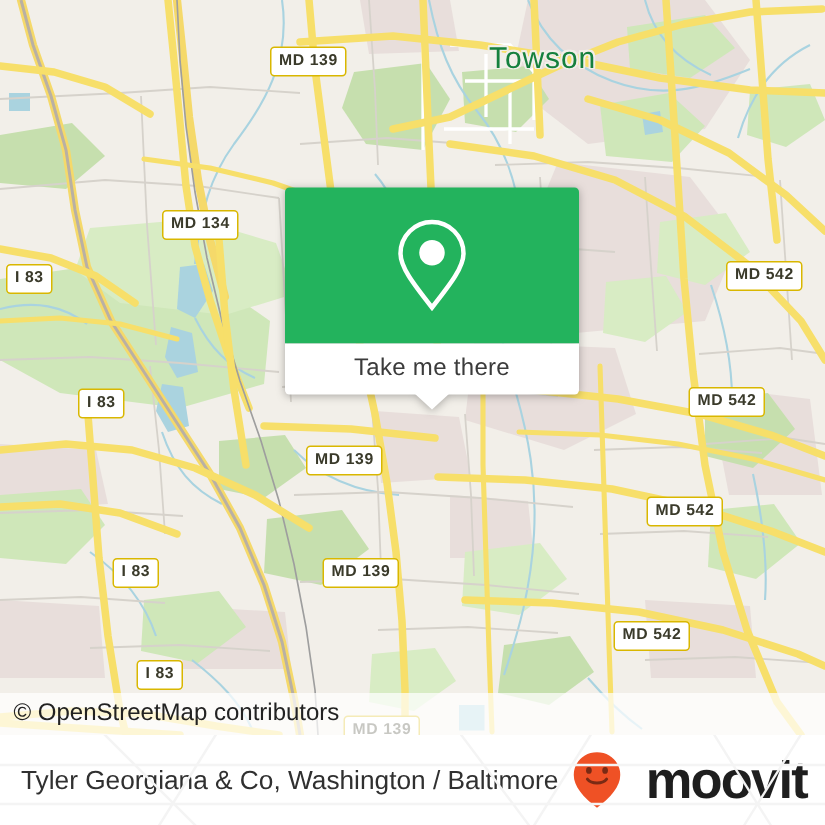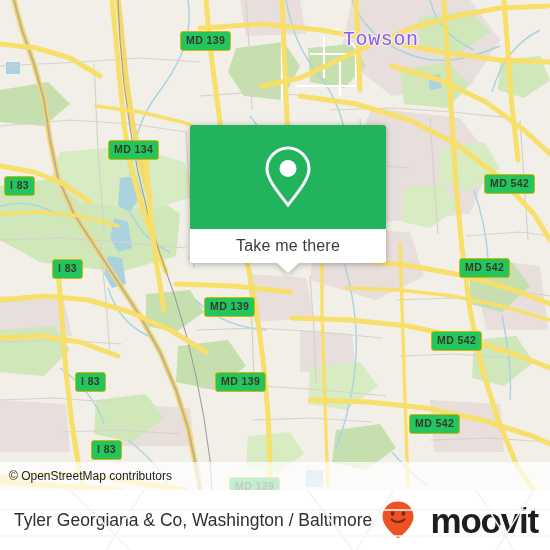--- a/index.html
+++ b/index.html
@@ -34,61 +34,60 @@
     left: 0;
     top: 0;
     width: 550px;
     height: 490px;
     display: block;
   }
 
   
   .shield {
     position: absolute;
-    background: #22c55e;
+    background: #ffffff;
     border: 1.6px solid #d9b700;
     border-radius: 3px;
     color: #3a3a2a;
     font-family: "Liberation Sans", sans-serif;
     font-size: 10.5px;
     font-weight: bold;
     letter-spacing: 0.4px;
     line-height: 1;
     padding: 3px 5px 4px 5px;
     white-space: nowrap;
     box-sizing: border-box;
   }
 
   
   .place-label {
     position: absolute;
-    color: #8b5cf6;
-    font-family: Liberation Mono, monospace;
+    color: #15803d;
+    font-family: Liberation Sans, sans-serif;
     font-size: 20px;
     letter-spacing: 0.6px;
     white-space: nowrap;
     text-shadow:
       1.3px 0 #f2efe9, -1.3px 0 #f2efe9,
       0 1.3px #f2efe9, 0 -1.3px #f2efe9,
       1px 1px #f2efe9, -1px -1px #f2efe9,
       1px -1px #f2efe9, -1px 1px #f2efe9;
-    margin-left: 17px;
   }
 
   
   #attribution {
     position: absolute;
     left: 0;
     bottom: 0;
     width: 550px;
     height: 28px;
     background: rgba(255,255,255,0.72);
     color: #222222;
     font-family: "Liberation Sans", sans-serif;
-    font-size: 12px;
+    font-size: 16px;
     line-height: 28px;
     padding-left: 9px;
     box-sizing: border-box;
     white-space: nowrap;
   }
 
   
   #popup {
     position: absolute;
     left: 190px;

